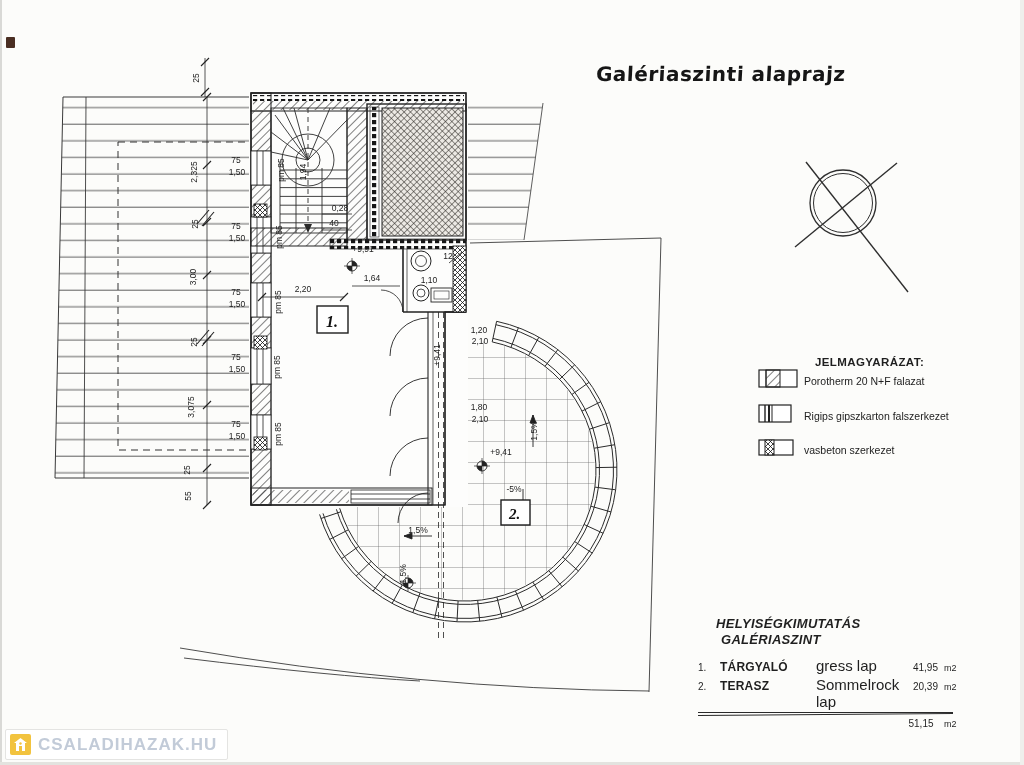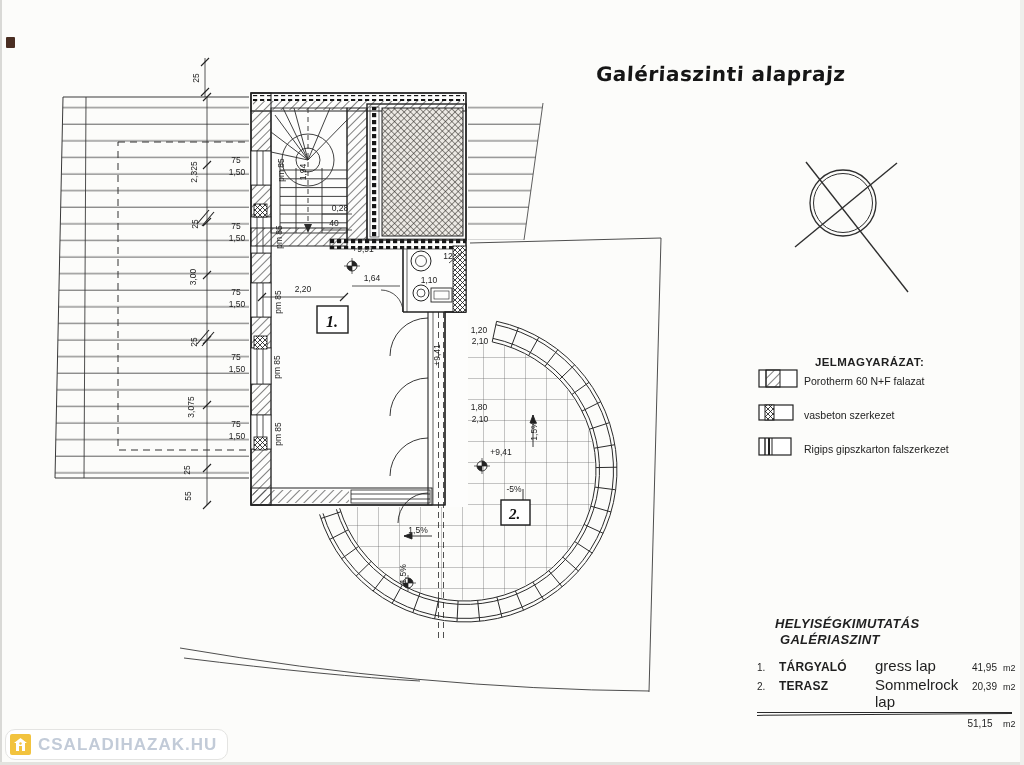--- a/index.html
+++ b/index.html
@@ -22,40 +22,40 @@
   }
 
   
   .legend{position:absolute;left:758px;top:356px;width:240px;}
   .legend-title{font-size:11.5px;font-weight:700;letter-spacing:0.4px;margin:0 0 1px 57px;}
   .legend-item{display:flex;align-items:center;margin-bottom:11px;}
   .legend-sym{flex:0 0 46px;}
   .legend-label{font-size:10.5px;color:#222;}
 
   
-  .schedule{position:absolute;left:757px;top:616px;width:255px;font-size:10px;}
+  .schedule{position:absolute;left:698px;top:616px;width:255px;font-size:10px;}
   .sched-title{font-size:13px;font-weight:700;font-style:italic;letter-spacing:0.3px;margin-left:18px;}
   .sched-title2{font-size:13px;font-weight:700;font-style:italic;letter-spacing:0.3px;margin-left:23px;margin-top:1px;}
   .sched-rows{margin-top:10px;}
   .sched-row{display:grid;grid-template-columns:22px 96px 88px 34px 18px;align-items:baseline;margin-bottom:2px;}
   .sr-num{font-weight:400;}
   .sr-name{font-weight:700;letter-spacing:0.2px;font-size:12px;}
   .sr-finish{font-size:15px;}
   .sr-area{text-align:right;}
   .sr-unit{padding-left:6px;font-size:9px;}
   .sched-line{border:none;border-top:1.4px solid #2a2a2a;margin:1px 0 0 0;}
   .sched-line2{border:none;border-top:0.8px solid #2a2a2a;margin:1px 0 0 0;transform:rotate(-0.4deg);}
   .sched-total{display:grid;grid-template-columns:206px 34px 18px;align-items:baseline;margin-top:3px;}
   .st-area{text-align:center;}
   .st-unit{padding-left:6px;font-size:9px;}
 
   
   .watermark{
     position:absolute;left:5px;top:729px;height:29px;display:flex;align-items:center;
-    background:#ffffff;border:1px solid #e4e4e2;border-radius:10px;padding:0 10px 0 4px;
+    background:#ffffff;border:1px solid #e4e4e2;border-radius:2px;padding:0 10px 0 4px;
   }
   .wm-icon{width:21px;height:21px;border-radius:2px;display:flex;align-items:center;justify-content:center;margin-right:7px;}
   .wm-text{font-size:17px;font-weight:700;letter-spacing:1px;}
 </style>
 </head>
 <body>
 
 <div class="scan-edge-left"></div>
 <div class="scan-edge-bottom"></div>
 <div class="scan-edge-right"></div>
@@ -391,43 +391,43 @@
   <div class="legend-title">JELMAGYARÁZAT:</div>
 
   <div class="legend-item">
     <span class="legend-sym">
       <svg width="40" height="20" viewBox="0 0 40 20">
         <rect x="1" y="1" width="38" height="17" fill="#fff" stroke="#222" stroke-width="1.2"></rect>
         <line x1="8" y1="1" x2="8" y2="18" stroke="#222" stroke-width="1"></line>
         <rect x="8" y="1" width="14" height="17" fill="url(#ph)" stroke="#222" stroke-width="1"></rect>
       </svg>
     </span>
-    <span class="legend-label">Porotherm 60 N+F falazat</span>
-  </div>
-
-  <div class="legend-item">
-    <span class="legend-sym">
-      <svg width="40" height="18" viewBox="0 0 40 18">
-        <rect x="1" y="1" width="34" height="15" fill="#fff" stroke="#222" stroke-width="1.2"></rect>
-        <rect x="7" y="1" width="9" height="15" fill="url(#pc)" stroke="#222" stroke-width="1"></rect>
-      </svg>
-    </span>
-    <span class="legend-label">vasbeton szerkezet</span>
+    <span class="legend-label">Porotherm 20 N+F falazat</span>
   </div>
 
   <div class="legend-item">
     <span class="legend-sym">
       <svg width="40" height="20" viewBox="0 0 40 20">
         <rect x="1" y="1" width="32" height="17" fill="#fff" stroke="#222" stroke-width="1.2"></rect>
         <line x1="7" y1="1" x2="7" y2="18" stroke="#222" stroke-width="1.4"></line>
         <line x1="11" y1="1" x2="11" y2="18" stroke="#222" stroke-width="2"></line>
         <line x1="14" y1="1" x2="14" y2="18" stroke="#222" stroke-width="1"></line>
       </svg>
     </span>
     <span class="legend-label">Rigips gipszkarton falszerkezet</span>
+  </div>
+
+  <div class="legend-item">
+    <span class="legend-sym">
+      <svg width="40" height="18" viewBox="0 0 40 18">
+        <rect x="1" y="1" width="34" height="15" fill="#fff" stroke="#222" stroke-width="1.2"></rect>
+        <rect x="7" y="1" width="9" height="15" fill="url(#pc)" stroke="#222" stroke-width="1"></rect>
+      </svg>
+    </span>
+    <span class="legend-label">vasbeton szerkezet</span>
   </div>
 </div>
 
 <div class="schedule">
   <div class="sched-title">HELYISÉGKIMUTATÁS</div>
   <div class="sched-title2">GALÉRIASZINT</div>
   <div class="sched-rows">
     <div class="sched-row">
       <span class="sr-num">1.</span>
       <span class="sr-name">TÁRGYALÓ</span>

